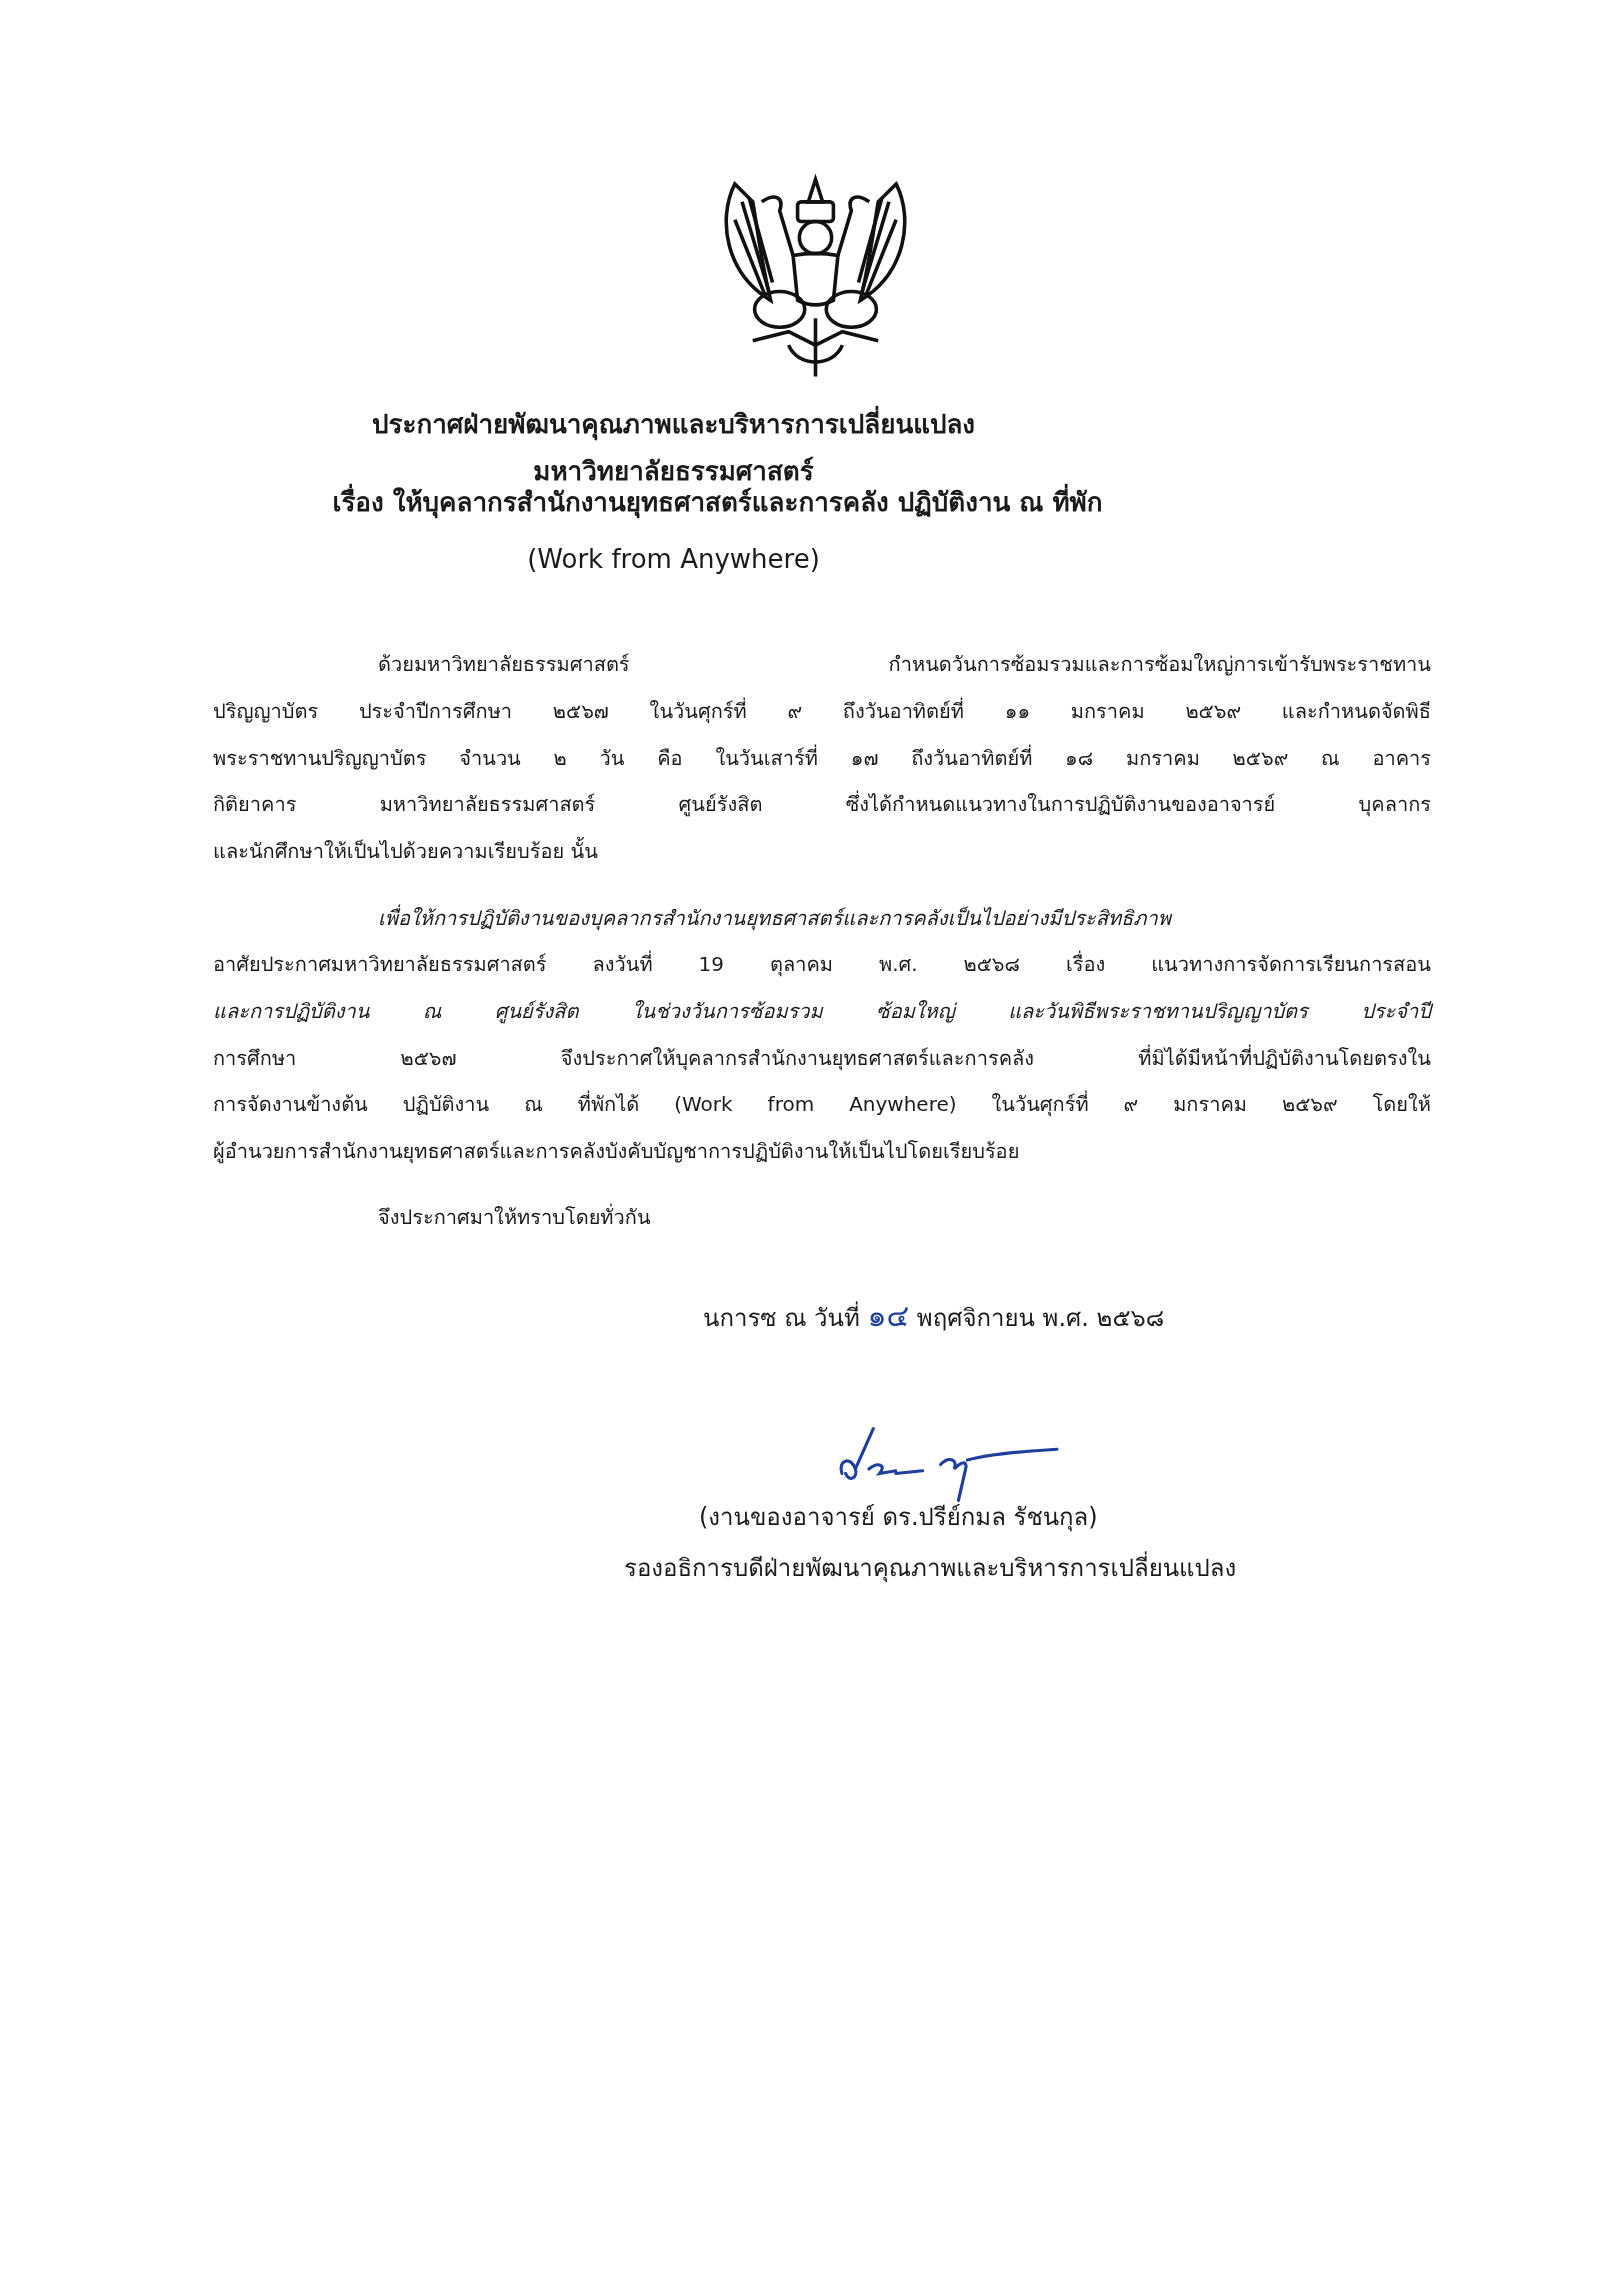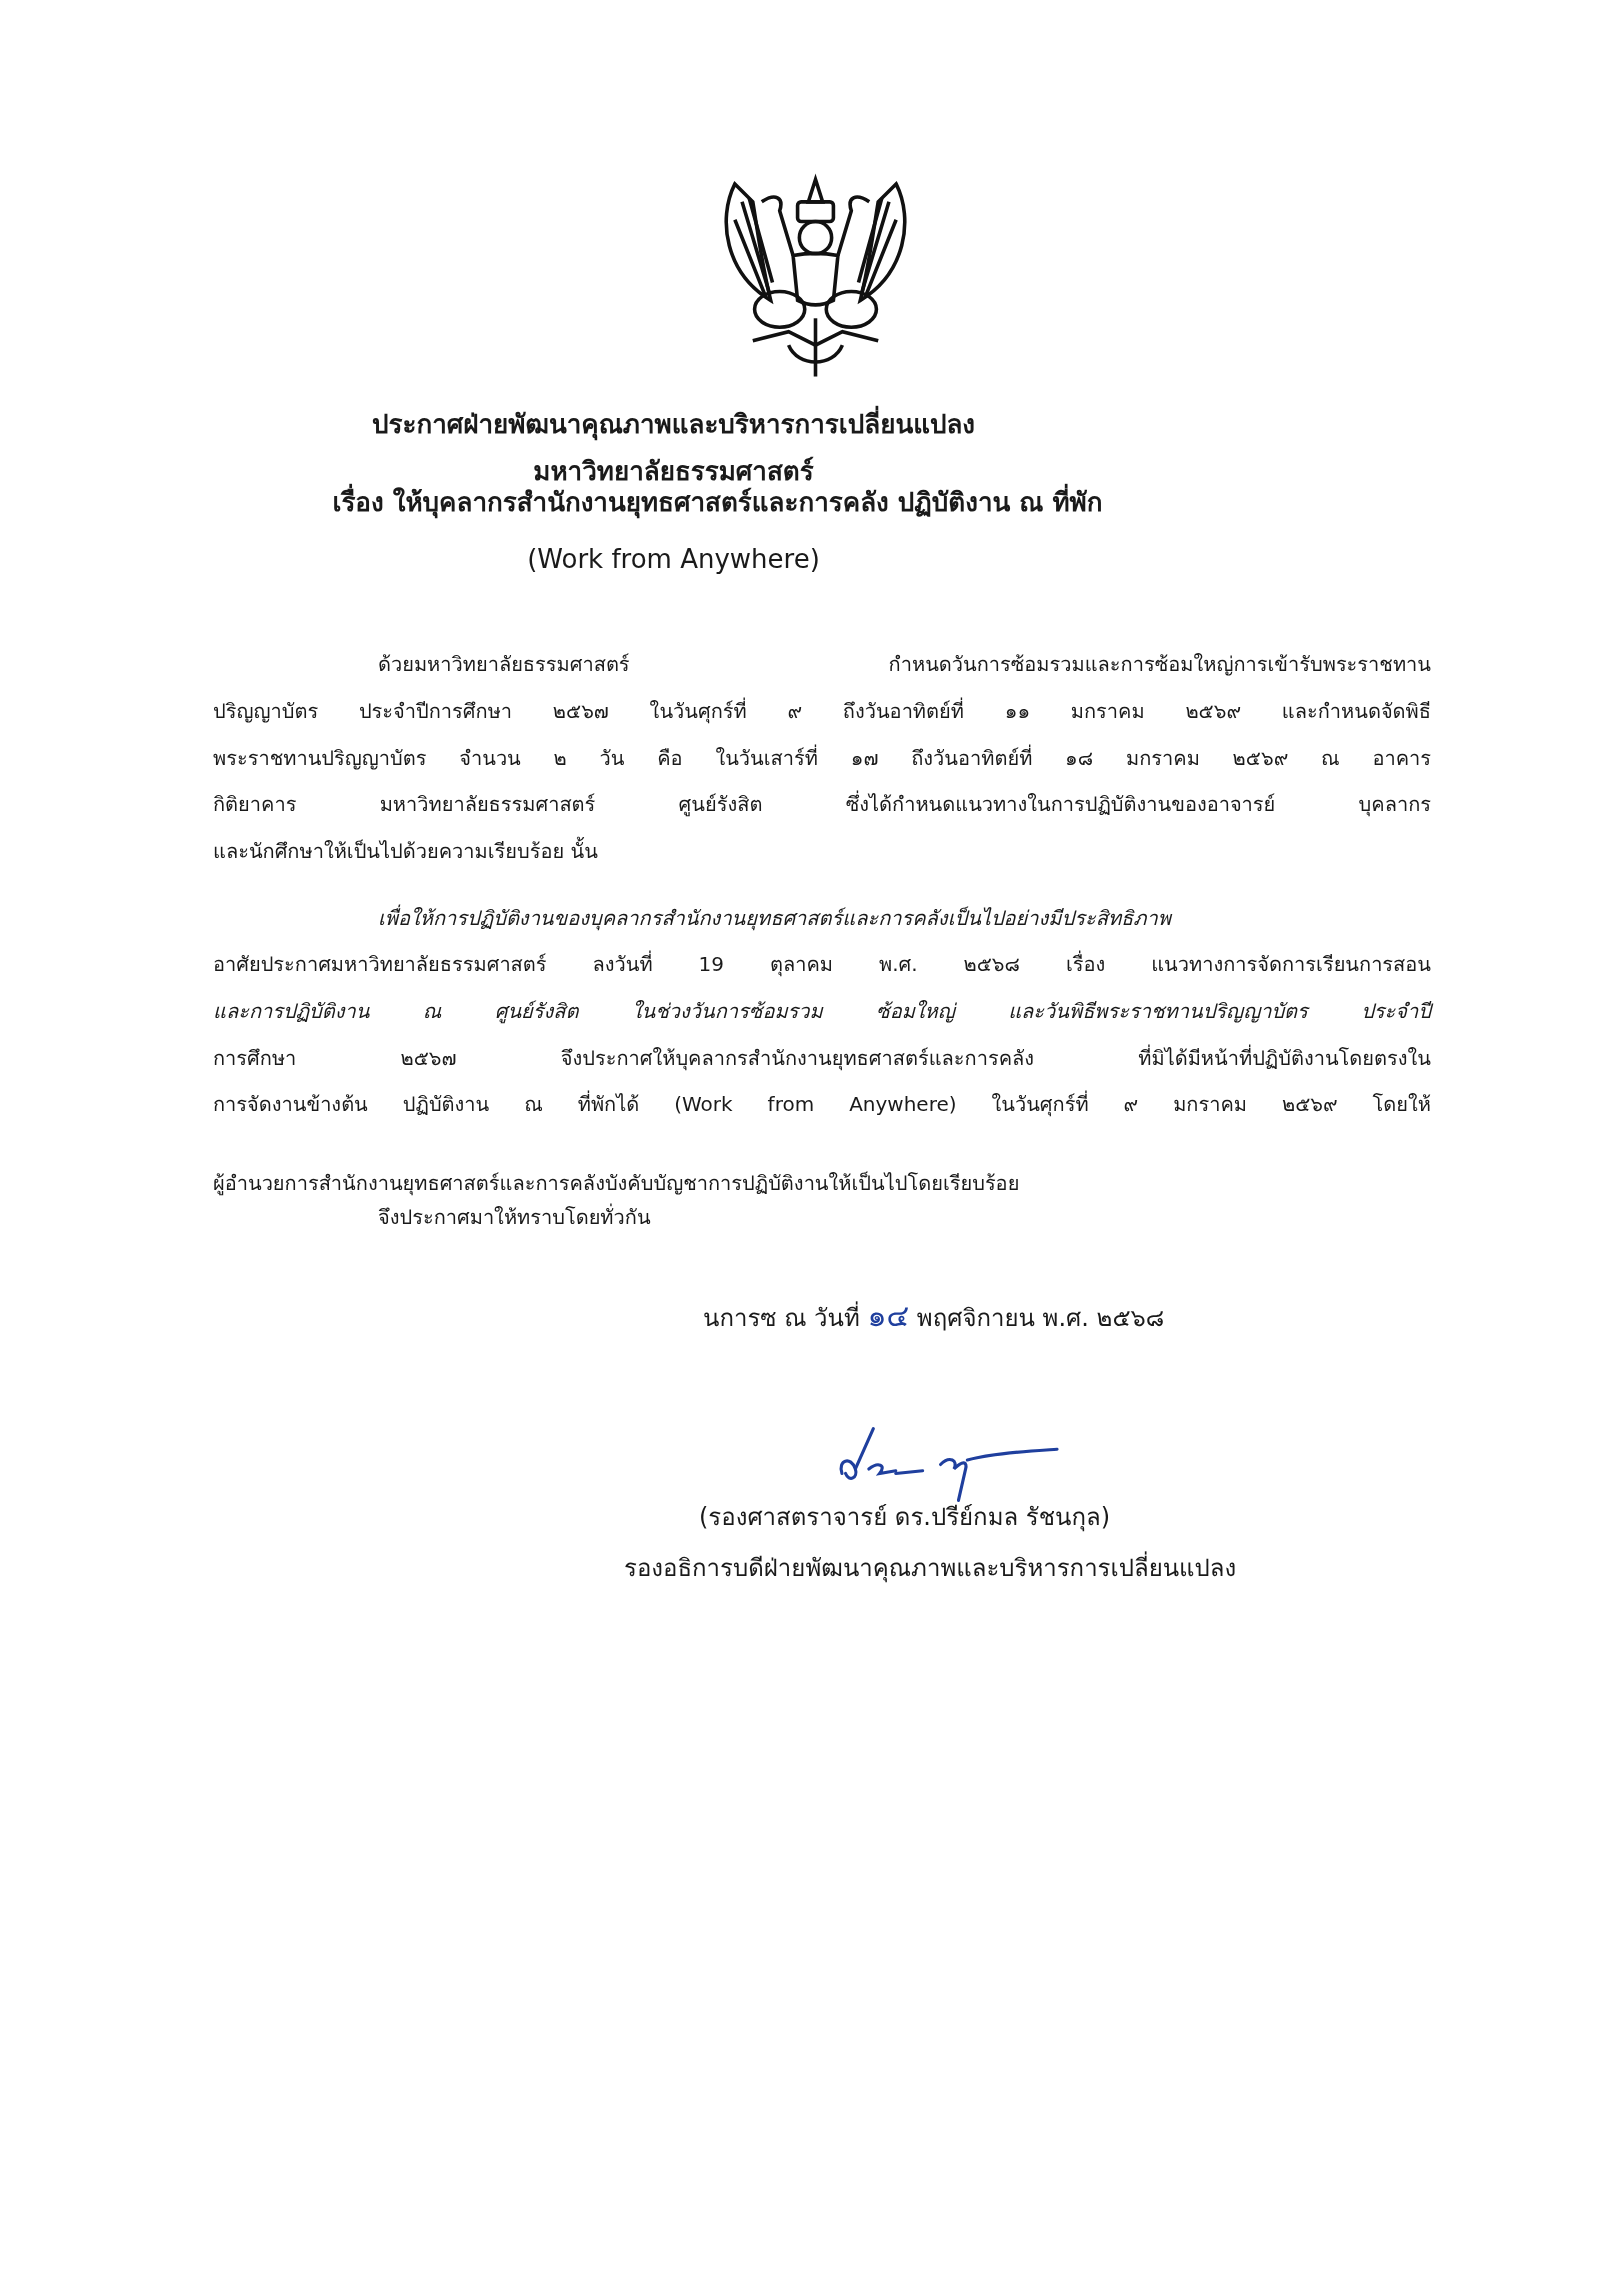--- a/index.html
+++ b/index.html
@@ -63,21 +63,21 @@
   <div class="line justify" style="top:788px;">กิติยาคาร มหาวิทยาลัยธรรมศาสตร์ ศูนย์รังสิต ซึ่งได้กำหนดแนวทางในการปฏิบัติงานของอาจารย์ บุคลากร</div>
   <div class="line" style="top:835px;">และนักศึกษาให้เป็นไปด้วยความเรียบร้อย นั้น</div>
 </div>
 
 <div>
   <div class="line justify indent" style="top:902px;font-style:italic;">เพื่อให้การปฏิบัติงานของบุคลากรสำนักงานยุทธศาสตร์และการคลังเป็นไปอย่างมีประสิทธิภาพ</div>
   <div class="line justify" style="top:948px;">อาศัยประกาศมหาวิทยาลัยธรรมศาสตร์ ลงวันที่ 19 ตุลาคม พ.ศ. ๒๕๖๘ เรื่อง แนวทางการจัดการเรียนการสอน</div>
   <div class="line justify" style="top:995px;font-style:italic;">และการปฏิบัติงาน ณ ศูนย์รังสิต ในช่วงวันการซ้อมรวม ซ้อมใหญ่ และวันพิธีพระราชทานปริญญาบัตร ประจำปี</div>
   <div class="line justify" style="top:1042px;">การศึกษา ๒๕๖๗ จึงประกาศให้บุคลากรสำนักงานยุทธศาสตร์และการคลัง ที่มิได้มีหน้าที่ปฏิบัติงานโดยตรงใน</div>
   <div class="line justify" style="top:1088px;">การจัดงานข้างต้น ปฏิบัติงาน ณ ที่พักได้ (Work from Anywhere) ในวันศุกร์ที่ ๙ มกราคม ๒๕๖๙ โดยให้</div>
-  <div class="line" style="top:1135px;margin-top:32px;">ผู้อำนวยการสำนักงานยุทธศาสตร์และการคลังบังคับบัญชาการปฏิบัติงานให้เป็นไปโดยเรียบร้อย</div>
+  <div class="line" style="top:1135px;">ผู้อำนวยการสำนักงานยุทธศาสตร์และการคลังบังคับบัญชาการปฏิบัติงานให้เป็นไปโดยเรียบร้อย</div>
 </div>
 
 <div class="line" style="top:1201px; left:378px;">จึงประกาศมาให้ทราบโดยทั่วกัน</div>
 
 <div class="sig-line" style="top:1292px; left:703px;">
   <span>นการซ ณ วันที่</span>
   <span class="handwritten" style="font-size:30px;">๑๔</span>
   <span>พฤศจิกายน พ.ศ. ๒๕๖๘</span>
 </div>
 
@@ -85,15 +85,15 @@
   <g fill="none" stroke="#1f3f9e" stroke-width="3.5" stroke-linecap="round">
     <path d="M10 55 C5 40 20 35 25 50 C28 60 18 65 14 55"></path>
     <path d="M25 50 L45 5"></path>
     <path d="M40 50 C50 42 60 45 52 55 L70 52"></path>
     <path d="M70 55 L100 52"></path>
     <path d="M120 45 C130 35 140 40 135 50 C145 40 150 42 148 50 L140 85"></path>
     <path d="M150 40 C180 32 220 30 250 28"></path>
   </g>
 </svg>
 
-<div class="sig-line" style="top:1497px; left:699px;">(รองศาสตราจารย์ ดร.ปรีย์กมล  รัชนกุล)</div>
+<div class="sig-line" style="top:1497px; left:699px;">(งานของอาจารย์ ดร.ปรีย์กมล  รัชนกุล)</div>
 <div class="sig-line" style="top:1548px; left:624px;">รองอธิการบดีฝ่ายพัฒนาคุณภาพและบริหารการเปลี่ยนแปลง</div>
 
 
 </body></html>

